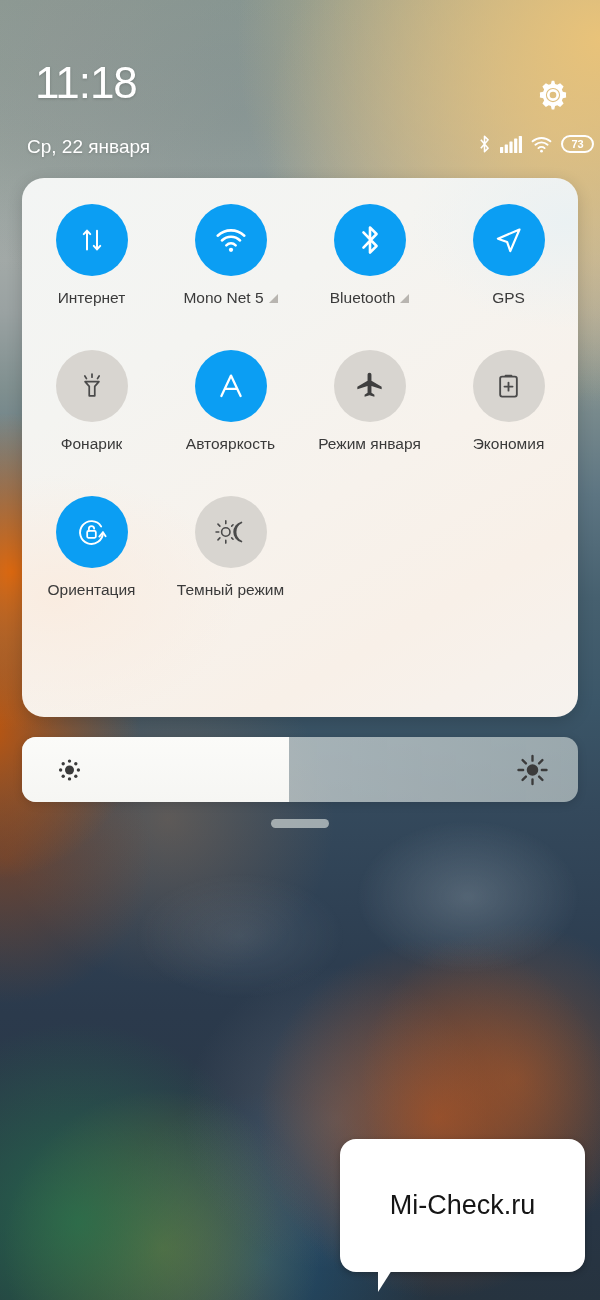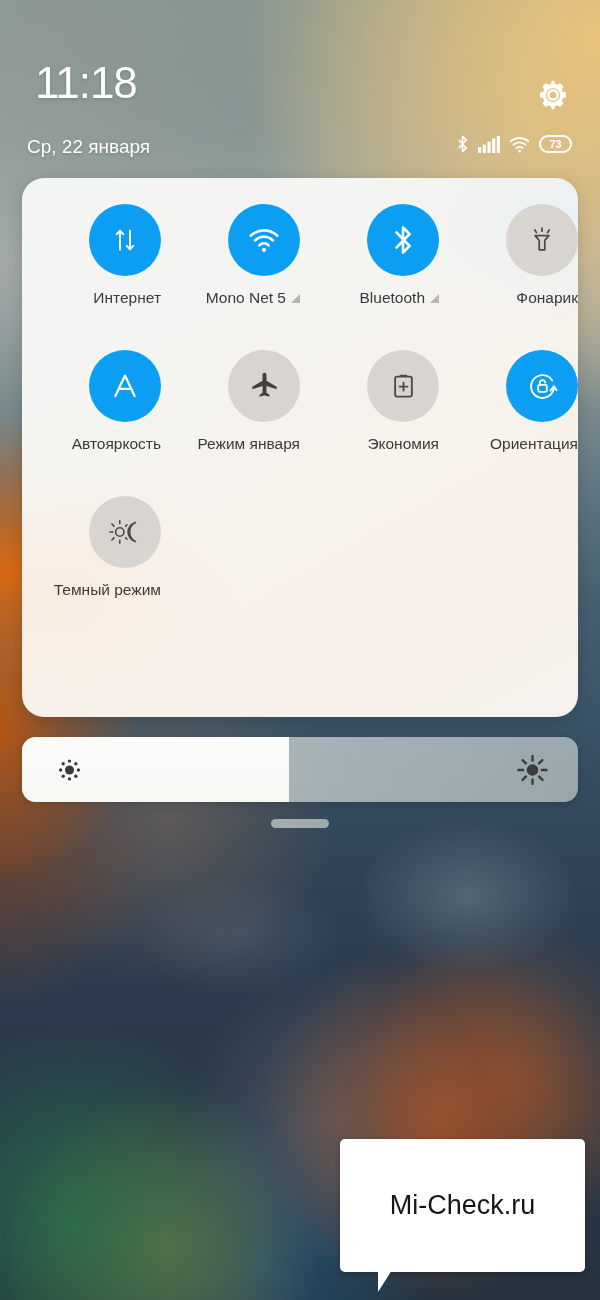--- a/index.html
+++ b/index.html
@@ -49,21 +49,21 @@
     font-size:44px; line-height:58px; color:#ffffff; font-weight:400;
     letter-spacing:-1px; text-shadow:0 1px 3px rgba(0,0,0,0.18);
   }
   .date{
     position:absolute; left:27px; top:136px;
     font-size:19px; color:#ffffff; font-weight:400;
     text-shadow:0 1px 3px rgba(0,0,0,0.18);
   }
   .gear{ position:absolute; right:28px; top:76px; width:38px; height:38px; }
   .status-icons{
-    position:absolute; right:28px; top:134px;
+    position:absolute; right:6px; top:134px;
     display:flex; align-items:center; gap:9px;
   }
   .bt-ico{ width:13px; height:20px; }
   .sig-ico{ width:22px; height:17px; }
   .wifi-ico{ width:21px; height:17px; }
   .battery{
     width:33px; height:18px; border:2px solid #fff; border-radius:9px;
     display:flex; align-items:center; justify-content:center;
     font-size:11px; color:#fff; font-weight:700; letter-spacing:0;
   }
@@ -78,21 +78,21 @@
       linear-gradient(150deg,#f3f5f4 0%, #f4f4f1 30%, #f7f2ec 58%, #f8f0e8 78%, #f6f2ee 100%);
     box-shadow:0 4px 16px rgba(0,0,0,0.16);
     overflow:hidden;
   }
   .tiles{
     position:absolute; left:0; top:26px; width:100%;
     display:flex; flex-wrap:wrap;
   }
   .tile{
     width:25%; height:146px;
-    display:flex; flex-direction:column; align-items:flex-end;
+    display:flex; flex-direction:column; align-items:center;
   }
   .tile-circle{
     width:72px; height:72px; border-radius:50%;
     display:flex; align-items:center; justify-content:center;
     margin-bottom:13px;
   }
   .tile-circle.on{ background:#0b9ef3; }
   .tile-circle.off{ background:#d8d5d0; }
   .tile-label-row{ display:flex; align-items:center; gap:5px; max-width:100%; }
   .tile-label{
@@ -123,21 +123,21 @@
 
   .drag-handle{
     position:absolute; left:50%; transform:translateX(-50%);
     top:819px; width:58px; height:9px; border-radius:5px;
     background:rgba(225,230,228,0.62);
   }
 
   
   .watermark{
     position:absolute; left:340px; top:1139px; width:245px; height:133px;
-    background:#ffffff; border-radius:5px;
+    background:#ffffff; border-radius:16px;
     box-shadow:0 2px 6px rgba(0,0,0,0.25);
     display:flex; align-items:center; justify-content:center;
   }
   .watermark-text{ font-size:27px; color:#151515; }
   .watermark-tail{
     position:absolute; left:378px; top:1270px;
     width:0; height:0;
     border-left:14px solid #ffffff;
     border-bottom:22px solid transparent;
   }
@@ -224,20 +224,30 @@
         <svg viewBox="0 0 16 26" width="22" height="34" aria-hidden="true">
           <path fill="none" stroke="#ffffff" stroke-width="2" stroke-linejoin="round" stroke-linecap="round" d="M3 7.2L13 17.6 8 22.6V3.4l5 5L3 18.8"></path>
         </svg>
       </div>
       <div class="tile-label-row">
         <span class="tile-label">Bluetooth</span>
         <span class="expand-tri"></span>
       </div>
     </div>
 
+    <div class="tile">
+      <div class="tile-circle on">
+        <svg viewBox="0 0 24 24" width="31" height="31" aria-hidden="true">
+          <path fill="none" stroke="#ffffff" stroke-width="1.7" stroke-linejoin="round" d="M20.5 3.5L3.8 10.6l7.1 2.5 2.5 7.1z"></path>
+        </svg>
+      </div>
+      <div class="tile-label-row">
+        <span class="tile-label">GPS</span>
+      </div>
+    </div>
 
 
     <div class="tile">
       <div class="tile-circle off">
         <svg viewBox="0 0 24 26" width="28" height="30" aria-hidden="true">
           <path fill="none" stroke="#4a4a4a" stroke-width="1.5" stroke-linejoin="round" d="M6 9.2h12l-3.6 4.1v8.2H9.6v-8.2z"></path>
           <path fill="none" stroke="#4a4a4a" stroke-width="1.5" stroke-linecap="round" d="M12 5.4V2.6M7.2 6.6L5.8 4.3M16.8 6.6l1.4-2.3"></path>
         </svg>
       </div>
       <div class="tile-label-row">

